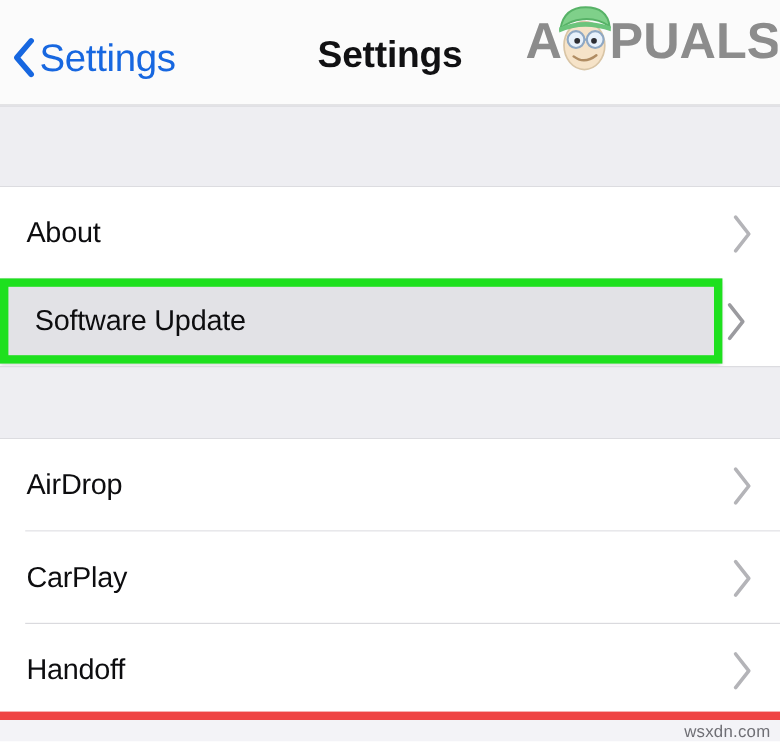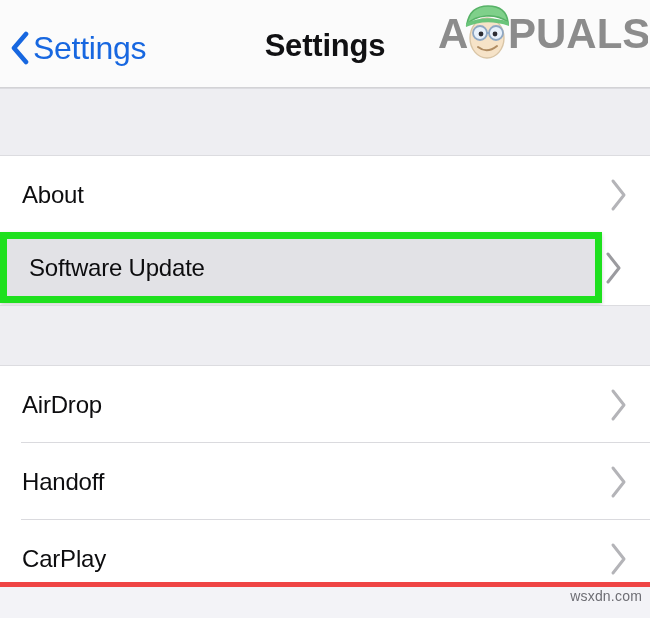--- a/index.html
+++ b/index.html
@@ -175,23 +175,23 @@
     top: 12px;
     right: 16px;
   }
 
   
   .footer {
     position: absolute;
     left: 0;
     bottom: 0;
     width: 650px;
-    height: 36px;
+    height: 25px;
     background: #f3f3f7;
-    border-top: 5px solid #ef4444;
+    border-top: 7px solid #ef4444;
     box-sizing: border-box;
   }
   .footer-text {
     position: absolute;
     right: 8px;
     top: 1px;
     font-size: 14px;
     color: #6e6e74;
     letter-spacing: 0.2px;
   }
@@ -257,29 +257,29 @@
 
     <div class="row">
       <div class="row-label">AirDrop</div>
       <svg class="row-chevron" viewBox="0 0 20 34">
         <polyline points="5,3 16,17 5,31" fill="none" stroke="#b4b4b8" stroke-width="3" stroke-linecap="round" stroke-linejoin="round"></polyline>
       </svg>
       <div class="row-sep"></div>
     </div>
 
     <div class="row">
+      <div class="row-label">CarPlay</div>
+      <svg class="row-chevron" viewBox="0 0 20 34">
+        <polyline points="5,3 16,17 5,31" fill="none" stroke="#b4b4b8" stroke-width="3" stroke-linecap="round" stroke-linejoin="round"></polyline>
+      </svg>
+      <div class="row-sep"></div>
+    </div>
+
+    <div class="row">
       <div class="row-label">Handoff</div>
-      <svg class="row-chevron" viewBox="0 0 20 34">
-        <polyline points="5,3 16,17 5,31" fill="none" stroke="#b4b4b8" stroke-width="3" stroke-linecap="round" stroke-linejoin="round"></polyline>
-      </svg>
-      <div class="row-sep"></div>
-    </div>
-
-    <div class="row">
-      <div class="row-label">CarPlay</div>
       <svg class="row-chevron" viewBox="0 0 20 34">
         <polyline points="5,3 16,17 5,31" fill="none" stroke="#b4b4b8" stroke-width="3" stroke-linecap="round" stroke-linejoin="round"></polyline>
       </svg>
       <div class="row-sep"></div>
     </div>
 
   </div>
 
   <div class="footer">
     <div class="footer-text">wsxdn.com</div>

